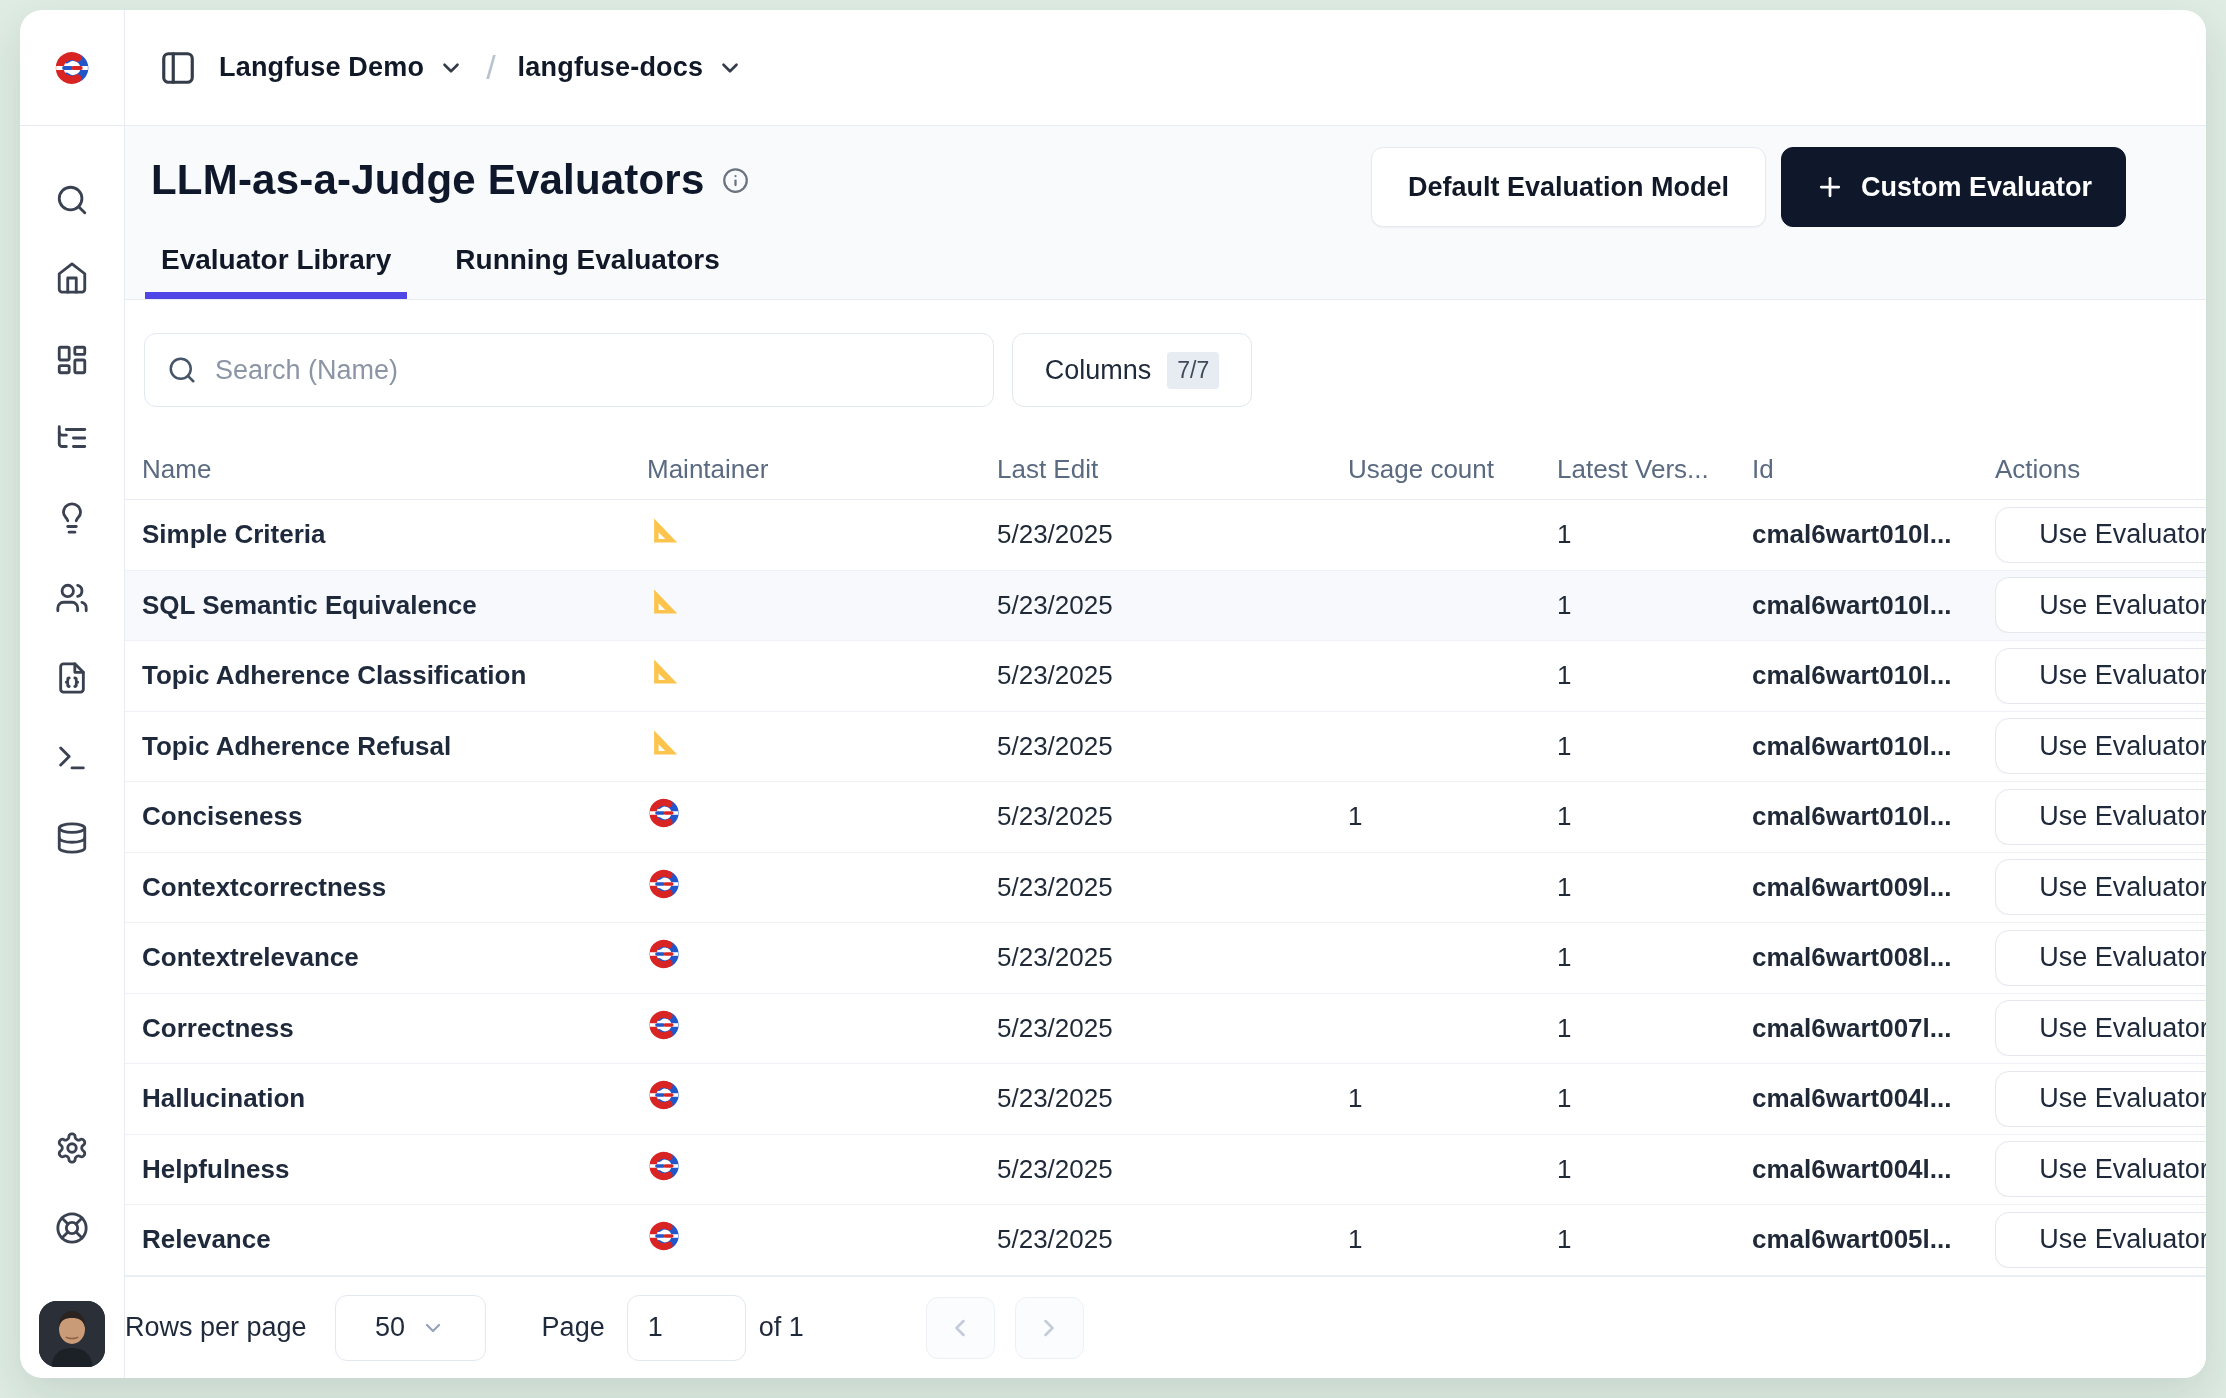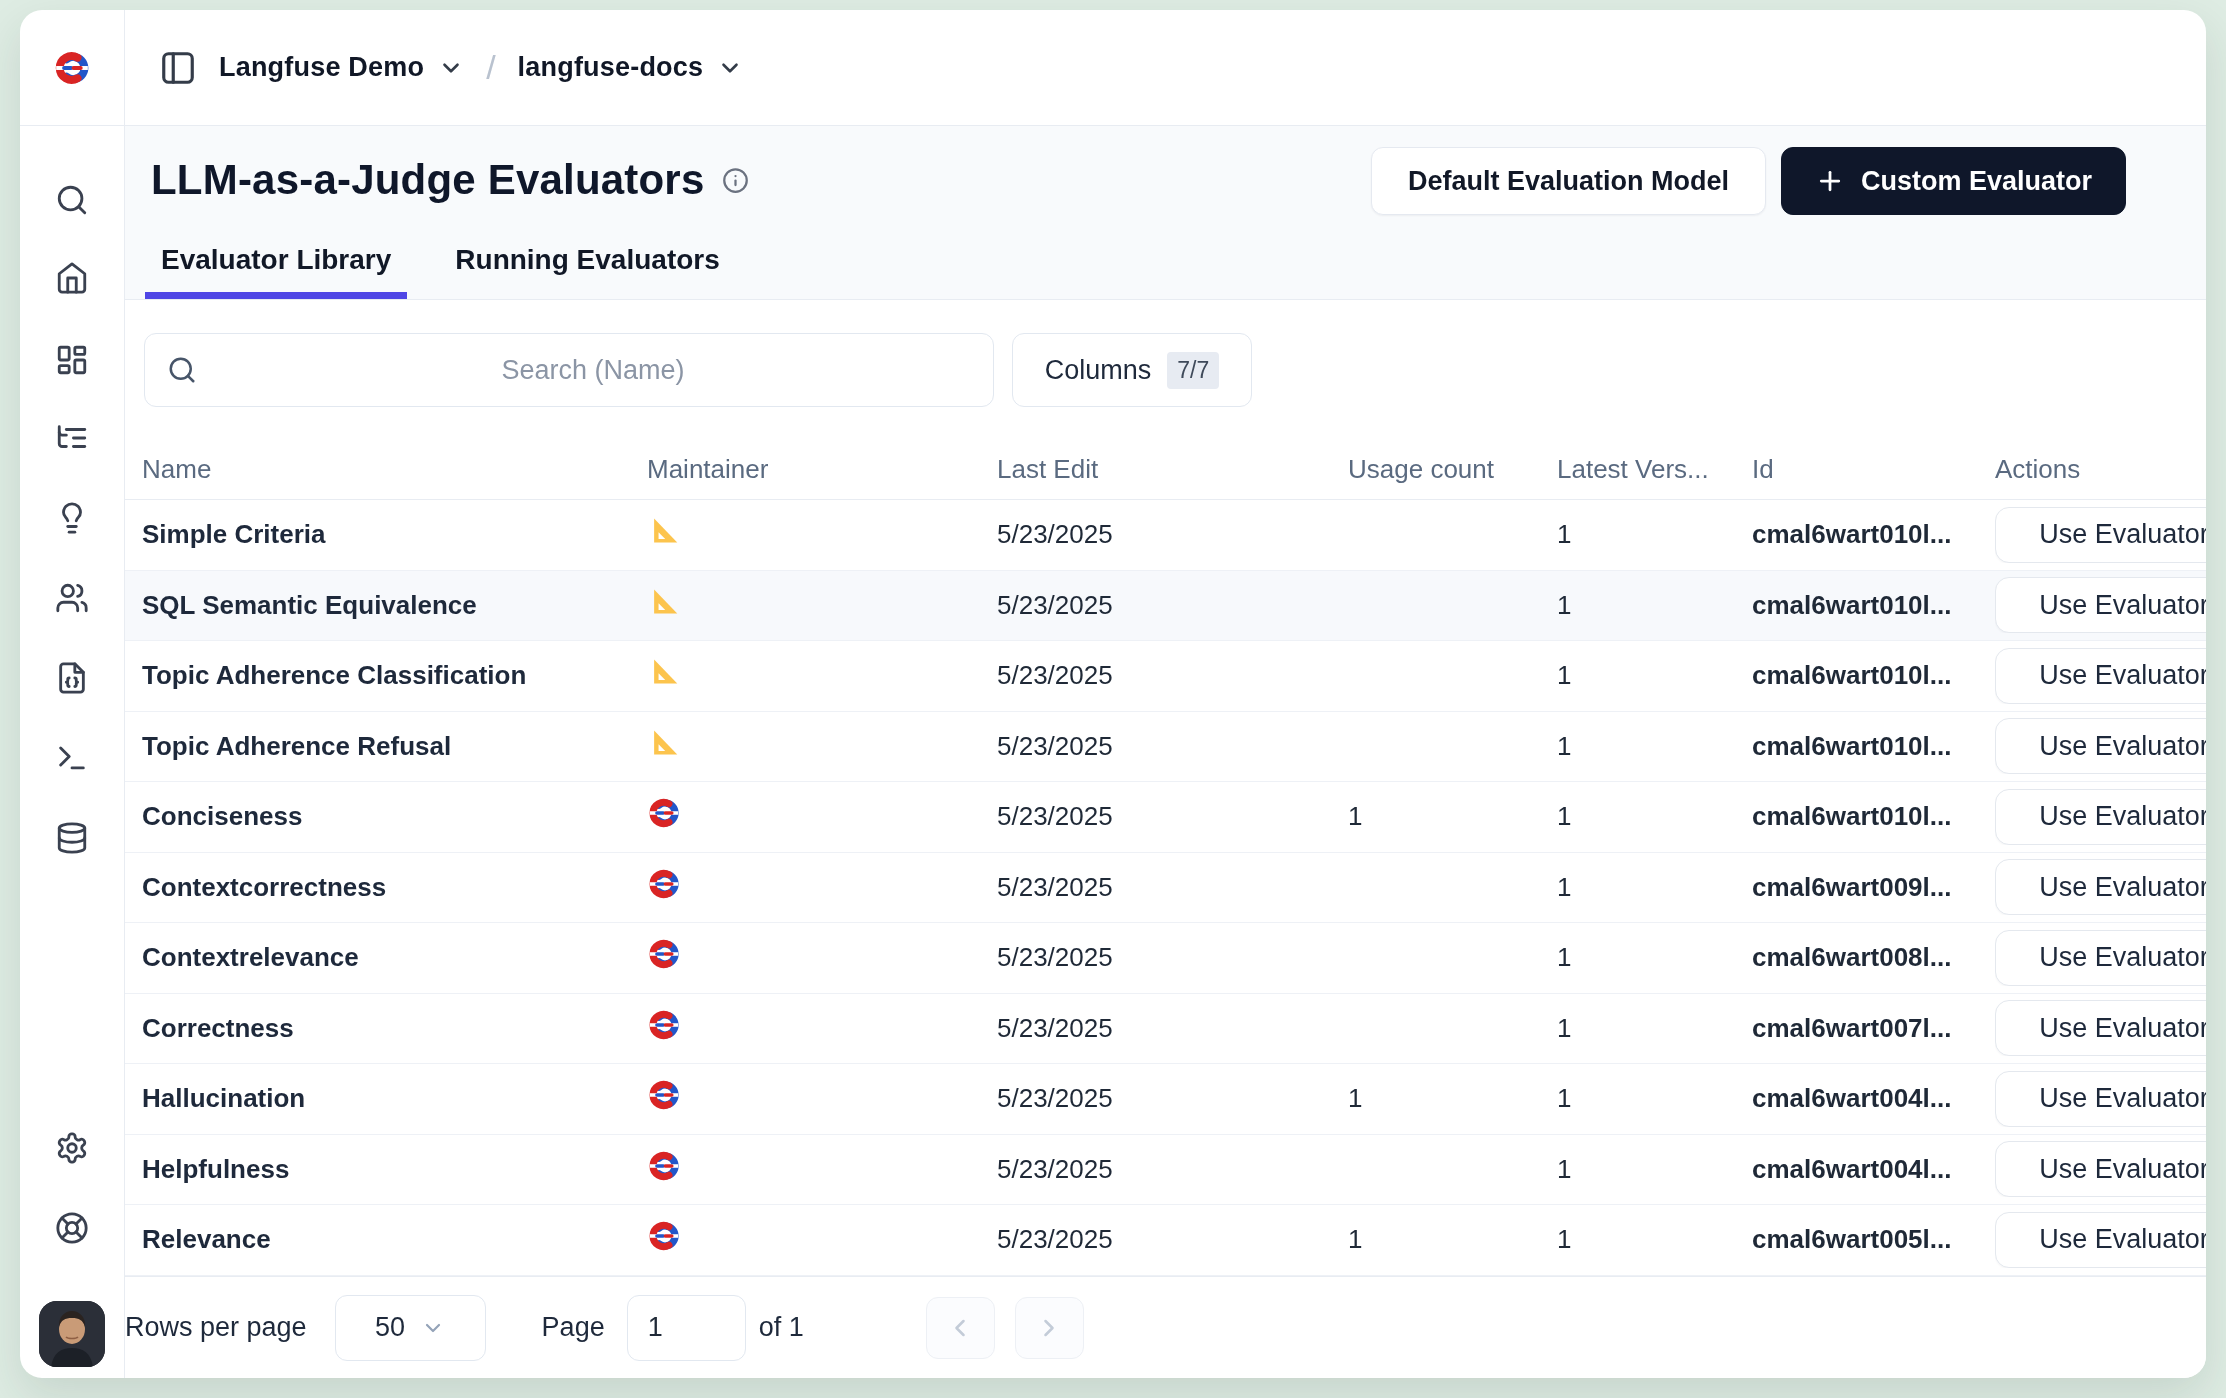--- a/index.html
+++ b/index.html
@@ -34,35 +34,35 @@
     position:absolute; left:19px; top:1175px; width:66px; height:66px;
     border-radius:18px; overflow:hidden; background:#23262e; cursor:pointer;
   }
   .main { flex:1; position:relative; min-width:0; overflow:hidden; display:flex; flex-direction:column; }
 
   
   .head-sec { height:174px; flex:none; background:#f8fafc; border-bottom:1px solid #e8ecf2; position:relative; }
   .page-title-row { position:absolute; left:26px; top:30px; display:flex; align-items:center; gap:18px; }
   .page-title { font-size:42px; font-weight:700; color:#0f172a; letter-spacing:.2px; }
   .hdr-buttons { position:absolute; top:21px; right:80px; display:flex; gap:15px; }
-  .btn { display:flex; align-items:center; justify-content:center; height:68px; border-radius:12px; font-size:27px; font-weight:600; cursor:pointer; }
+  .btn { display:flex; align-items:center; justify-content:center; height:80px; border-radius:12px; font-size:27px; font-weight:600; cursor:pointer; }
   .btn-outline { width:395px; background:#fff; border:1px solid #e5e9f0; color:#111827; box-shadow:0 1px 2px rgba(16,24,40,.05); }
   .btn-dark { width:345px; background:#0f172a; color:#fff; gap:16px; border:1px solid #0f172a; }
   .tabs { position:absolute; left:20px; bottom:0; display:flex; gap:32px; }
   .tab { padding:0 16px 16px; font-size:28px; font-weight:600; color:#111827; cursor:pointer; border-bottom:7px solid transparent; }
   .tab.active { border-bottom-color:#4f46e5; }
 
   
   .toolbar { height:140px; flex:none; background:#fff; position:relative; }
   .search-box {
     position:absolute; left:19px; top:33px; width:850px; height:74px;
     border:1px solid #e2e8f0; border-radius:12px; background:#fff;
     display:flex; align-items:center; padding:0 22px; gap:18px;
   }
-  .search-box input { border:none; outline:none; flex:1; font-size:27px; font-family:inherit; color:#1f2937; background:transparent;text-align:center; }
+  .search-box input { border:none; outline:none; flex:1; font-size:27px; font-family:inherit; color:#1f2937; background:transparent; }
   .search-box input::placeholder { color:#8b95a5; }
   .columns-btn {
     position:absolute; left:887px; top:33px; height:74px; width:240px;
     border:1px solid #e2e8f0; border-radius:12px; background:#fff;
     display:flex; align-items:center; justify-content:center; gap:16px; cursor:pointer;
   }
   .columns-label { font-size:27px; font-weight:500; color:#1e293b; }
   .columns-badge { background:#e7ebf2; color:#3f4a5a; font-size:23px; font-weight:500; border-radius:4px; padding:5px 10px; }
 
   

